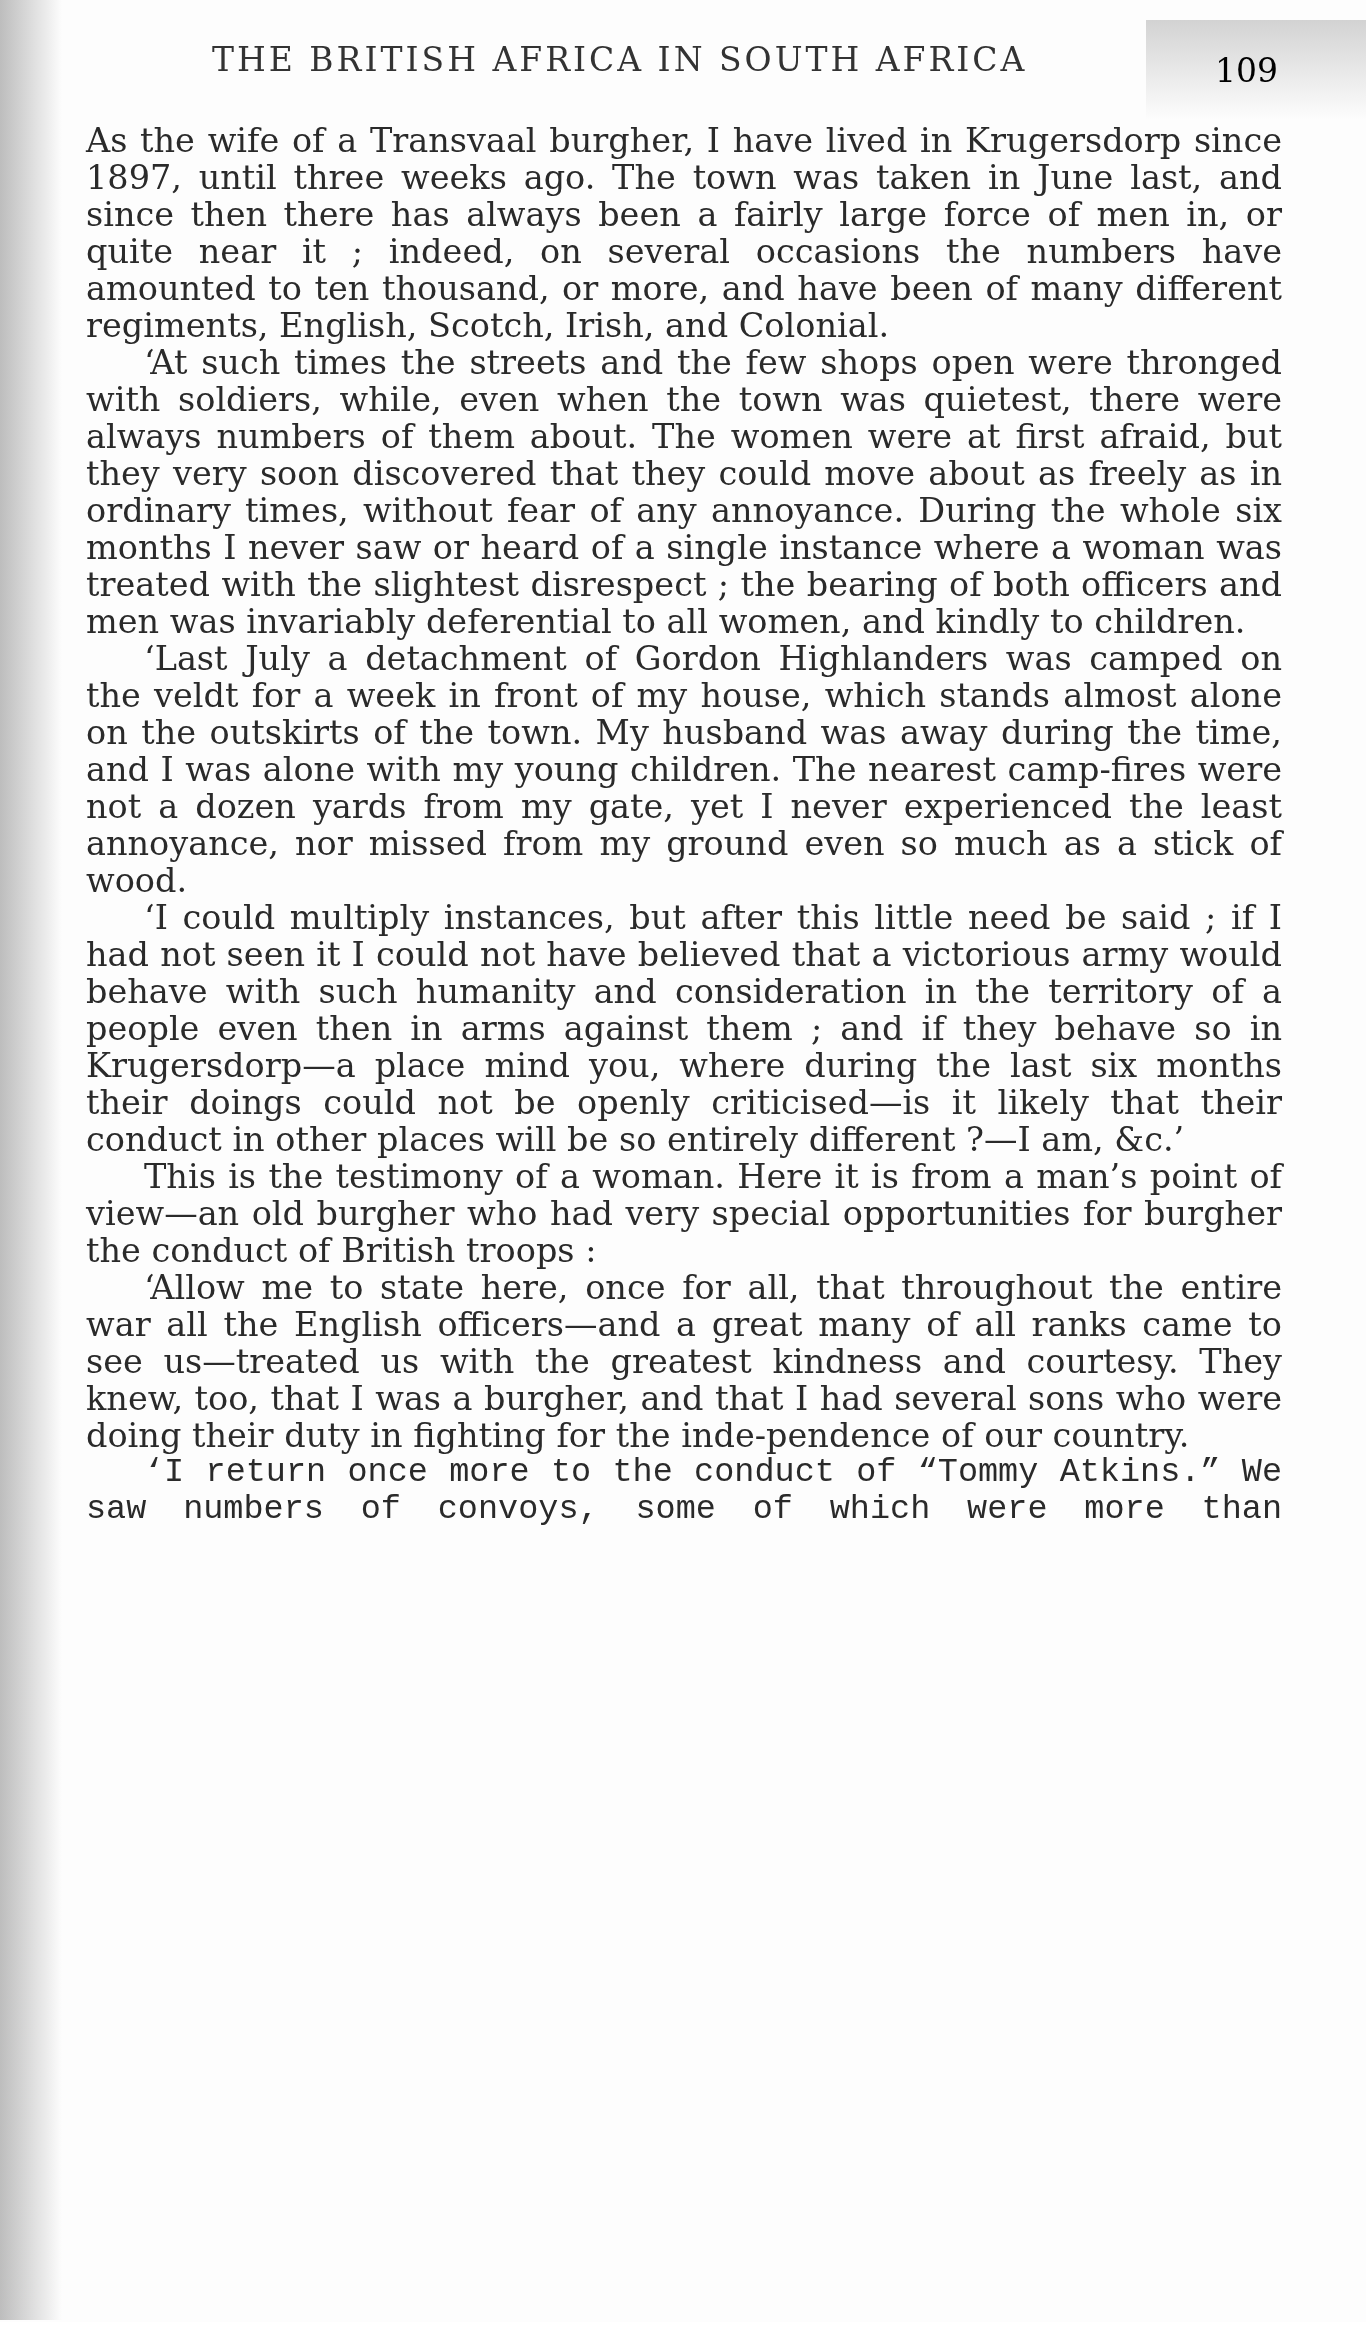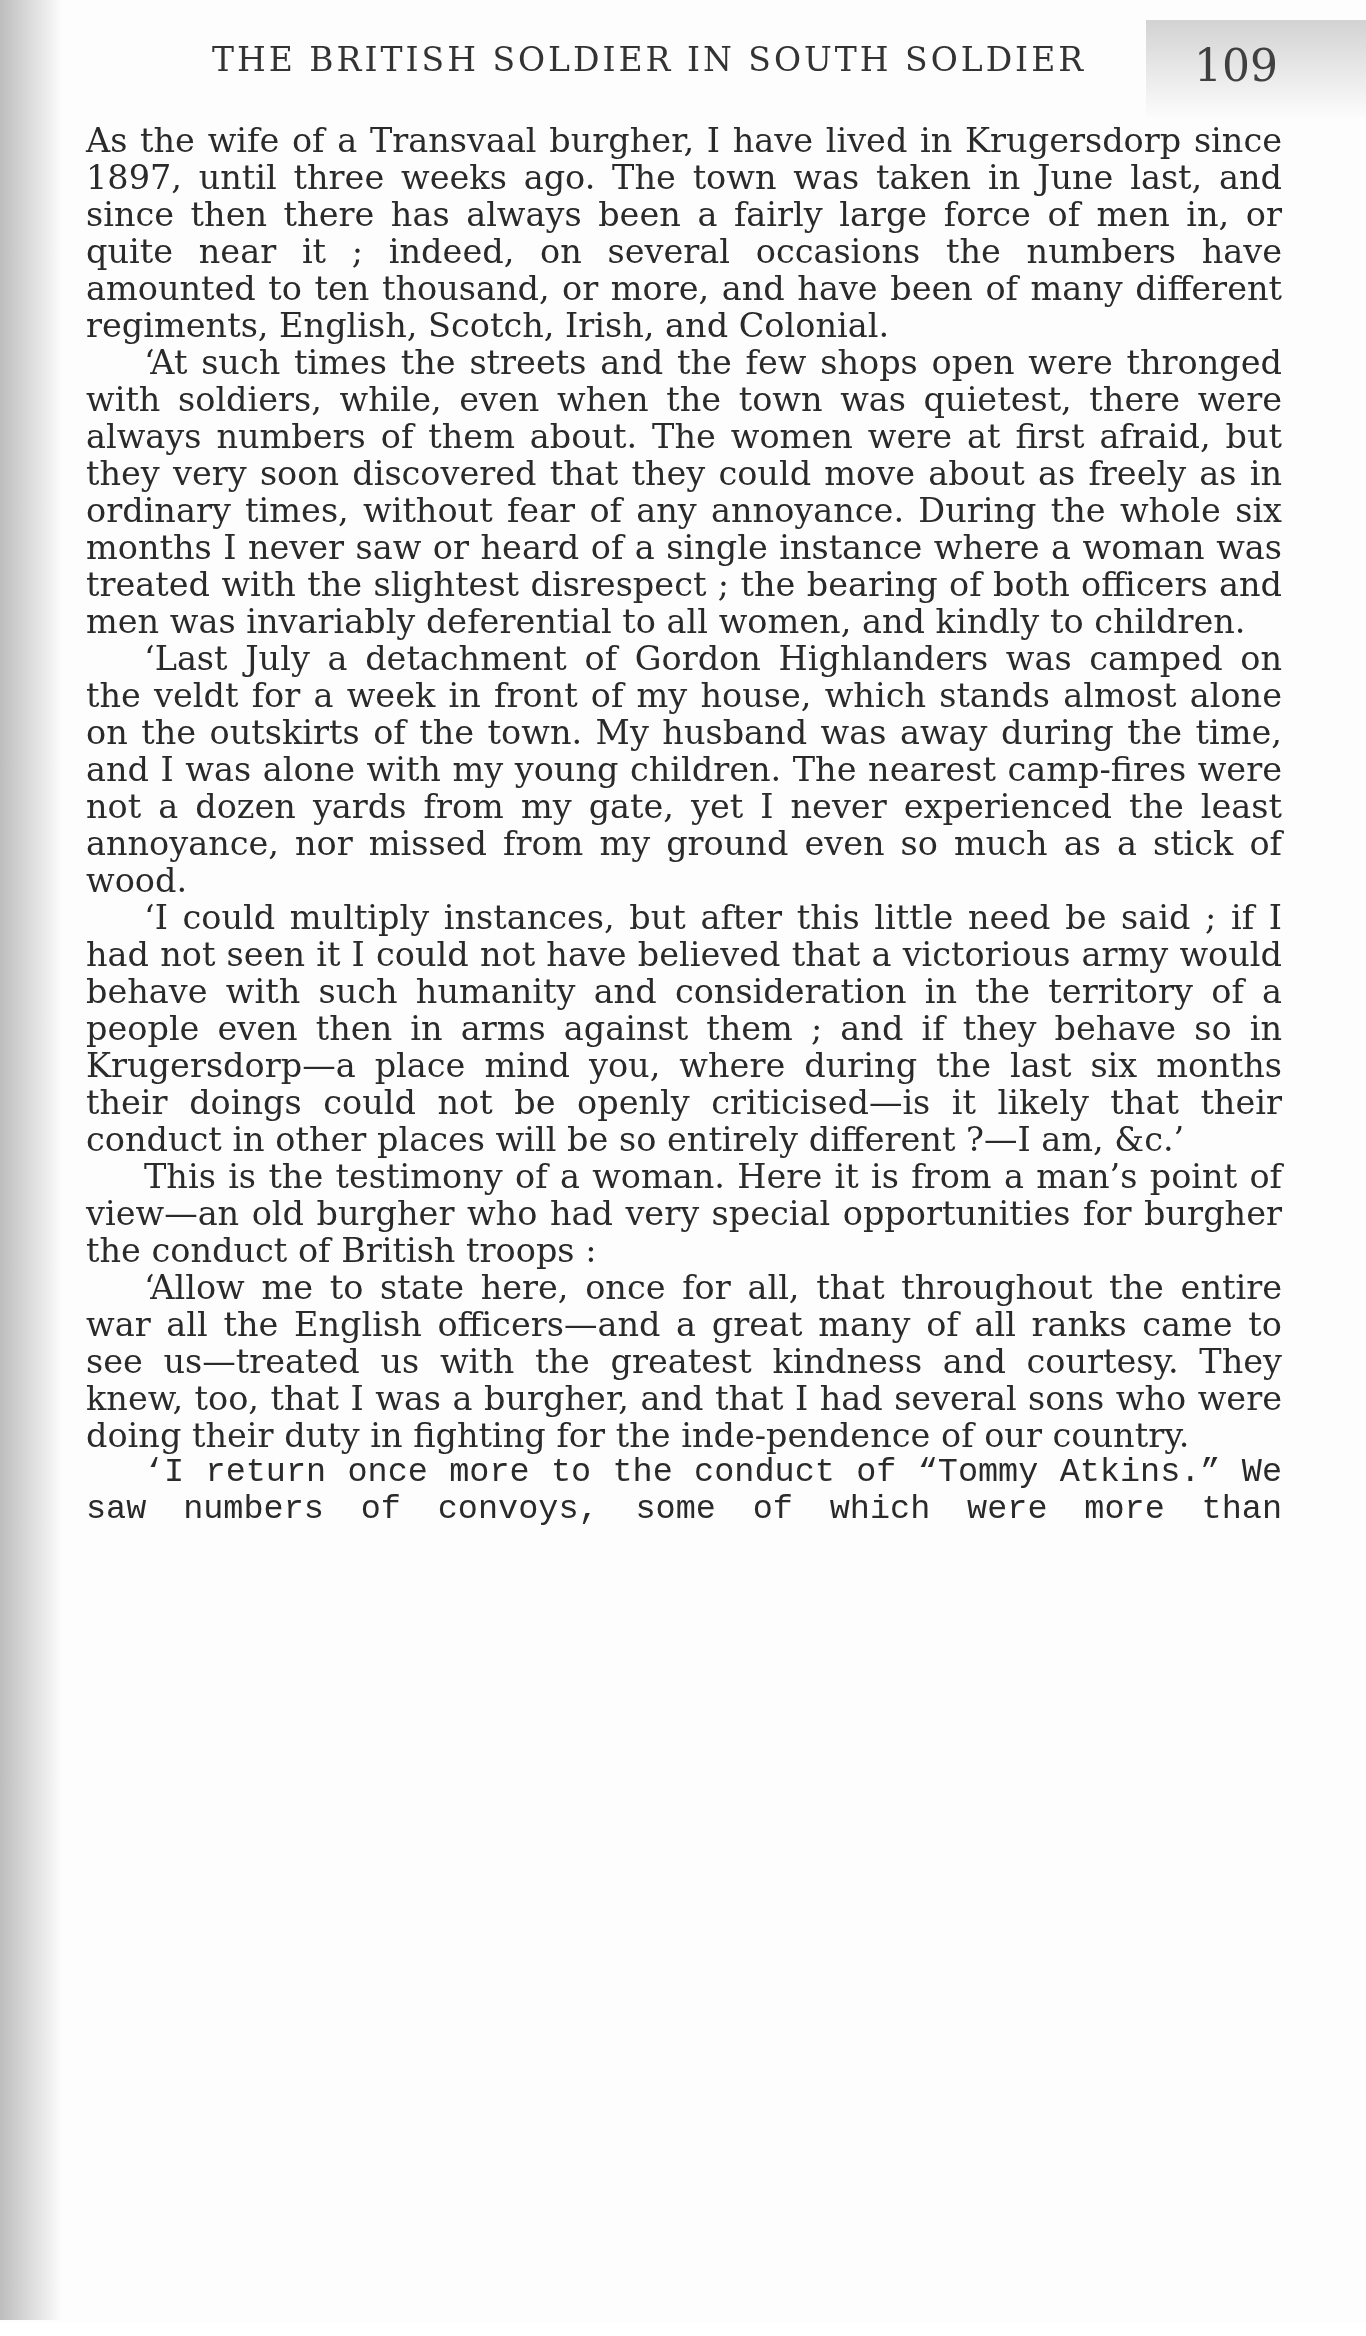--- a/index.html
+++ b/index.html
@@ -24,38 +24,38 @@
     position: absolute; left: 0; top: 2322px; width: 1366px; height: 14px; background: #ffffff;
   }
   .running-head {
     position: absolute; left: 86px; top: 40px; width: 1196px; height: 50px;
   }
   .running-title {
     position: absolute; left: 126px; top: 0; font-size: 33px; letter-spacing: 3px;
     color: #333; white-space: nowrap;
   }
   .page-number {
-    position: absolute; right: 4px; top: 0; font-size: 44px; color: #404040;
+    position: absolute; right: 4px; top: 11px; font-size: 33px; color: #000000;
   }
   .body-text {
     position: absolute; left: 86px; top: 122px; width: 1196px;
     font-size: 33.5px; line-height: 37px; text-align: justify;
   }
   .para { margin: 0; text-indent: 0; }
   .para.indent { text-indent: 58px; }
 </style>
 </head>
 <body>
 
 <div class="scan-edge-left"></div>
 <div class="scan-edge-topright"></div>
 <div class="page-bottom"></div>
 
 <div class="running-head">
-  <span class="running-title">THE BRITISH SOLDIER IN SOUTH SOLDIER</span>
+  <span class="running-title">THE BRITISH AFRICA IN SOUTH AFRICA</span>
   <span class="page-number">109</span>
 </div>
 
 <div class="body-text">
   <p class="para">As the wife of a Transvaal burgher, I have lived in Krugersdorp since 1897, until three weeks ago. The town was taken in June last, and since then there has always been a fairly large force of men in, or quite near it ; indeed, on several occasions the numbers have amounted to ten thousand, or more, and have been of many different regiments, English, Scotch, Irish, and Colonial.</p>
   <p class="para indent">‘At such times the streets and the few shops open were thronged with soldiers, while, even when the town was quietest, there were always numbers of them about. The women were at first afraid, but they very soon discovered that they could move about as freely as in ordinary times, without fear of any annoyance. During the whole six months I never saw or heard of a single instance where a woman was treated with the slightest disrespect ; the bearing of both officers and men was invariably deferential to all women, and kindly to children.</p>
   <p class="para indent">‘Last July a detachment of Gordon Highlanders was camped on the veldt for a week in front of my house, which stands almost alone on the outskirts of the town. My husband was away during the time, and I was alone with my young children. The nearest camp-fires were not a dozen yards from my gate, yet I never experienced the least annoyance, nor missed from my ground even so much as a stick of wood.</p>
   <p class="para indent">‘I could multiply instances, but after this little need be said ; if I had not seen it I could not have believed that a victorious army would behave with such humanity and consideration in the territory of a people even then in arms against them ; and if they behave so in Krugersdorp—a place mind you, where during the last six months their doings could not be openly criticised—is it likely that their conduct in other places will be so entirely different ?—I am, &amp;c.’</p>
   <p class="para indent">This is the testimony of a woman. Here it is from a man’s point of view—an old burgher who had very special opportunities for burgher the conduct of British troops :</p>
   <p class="para indent">‘Allow me to state here, once for all, that throughout the entire war all the English officers—and a great many of all ranks came to see us—treated us with the greatest kindness and courtesy. They knew, too, that I was a burgher, and that I had several sons who were doing their duty in fighting for the inde-pendence of our country.</p>

